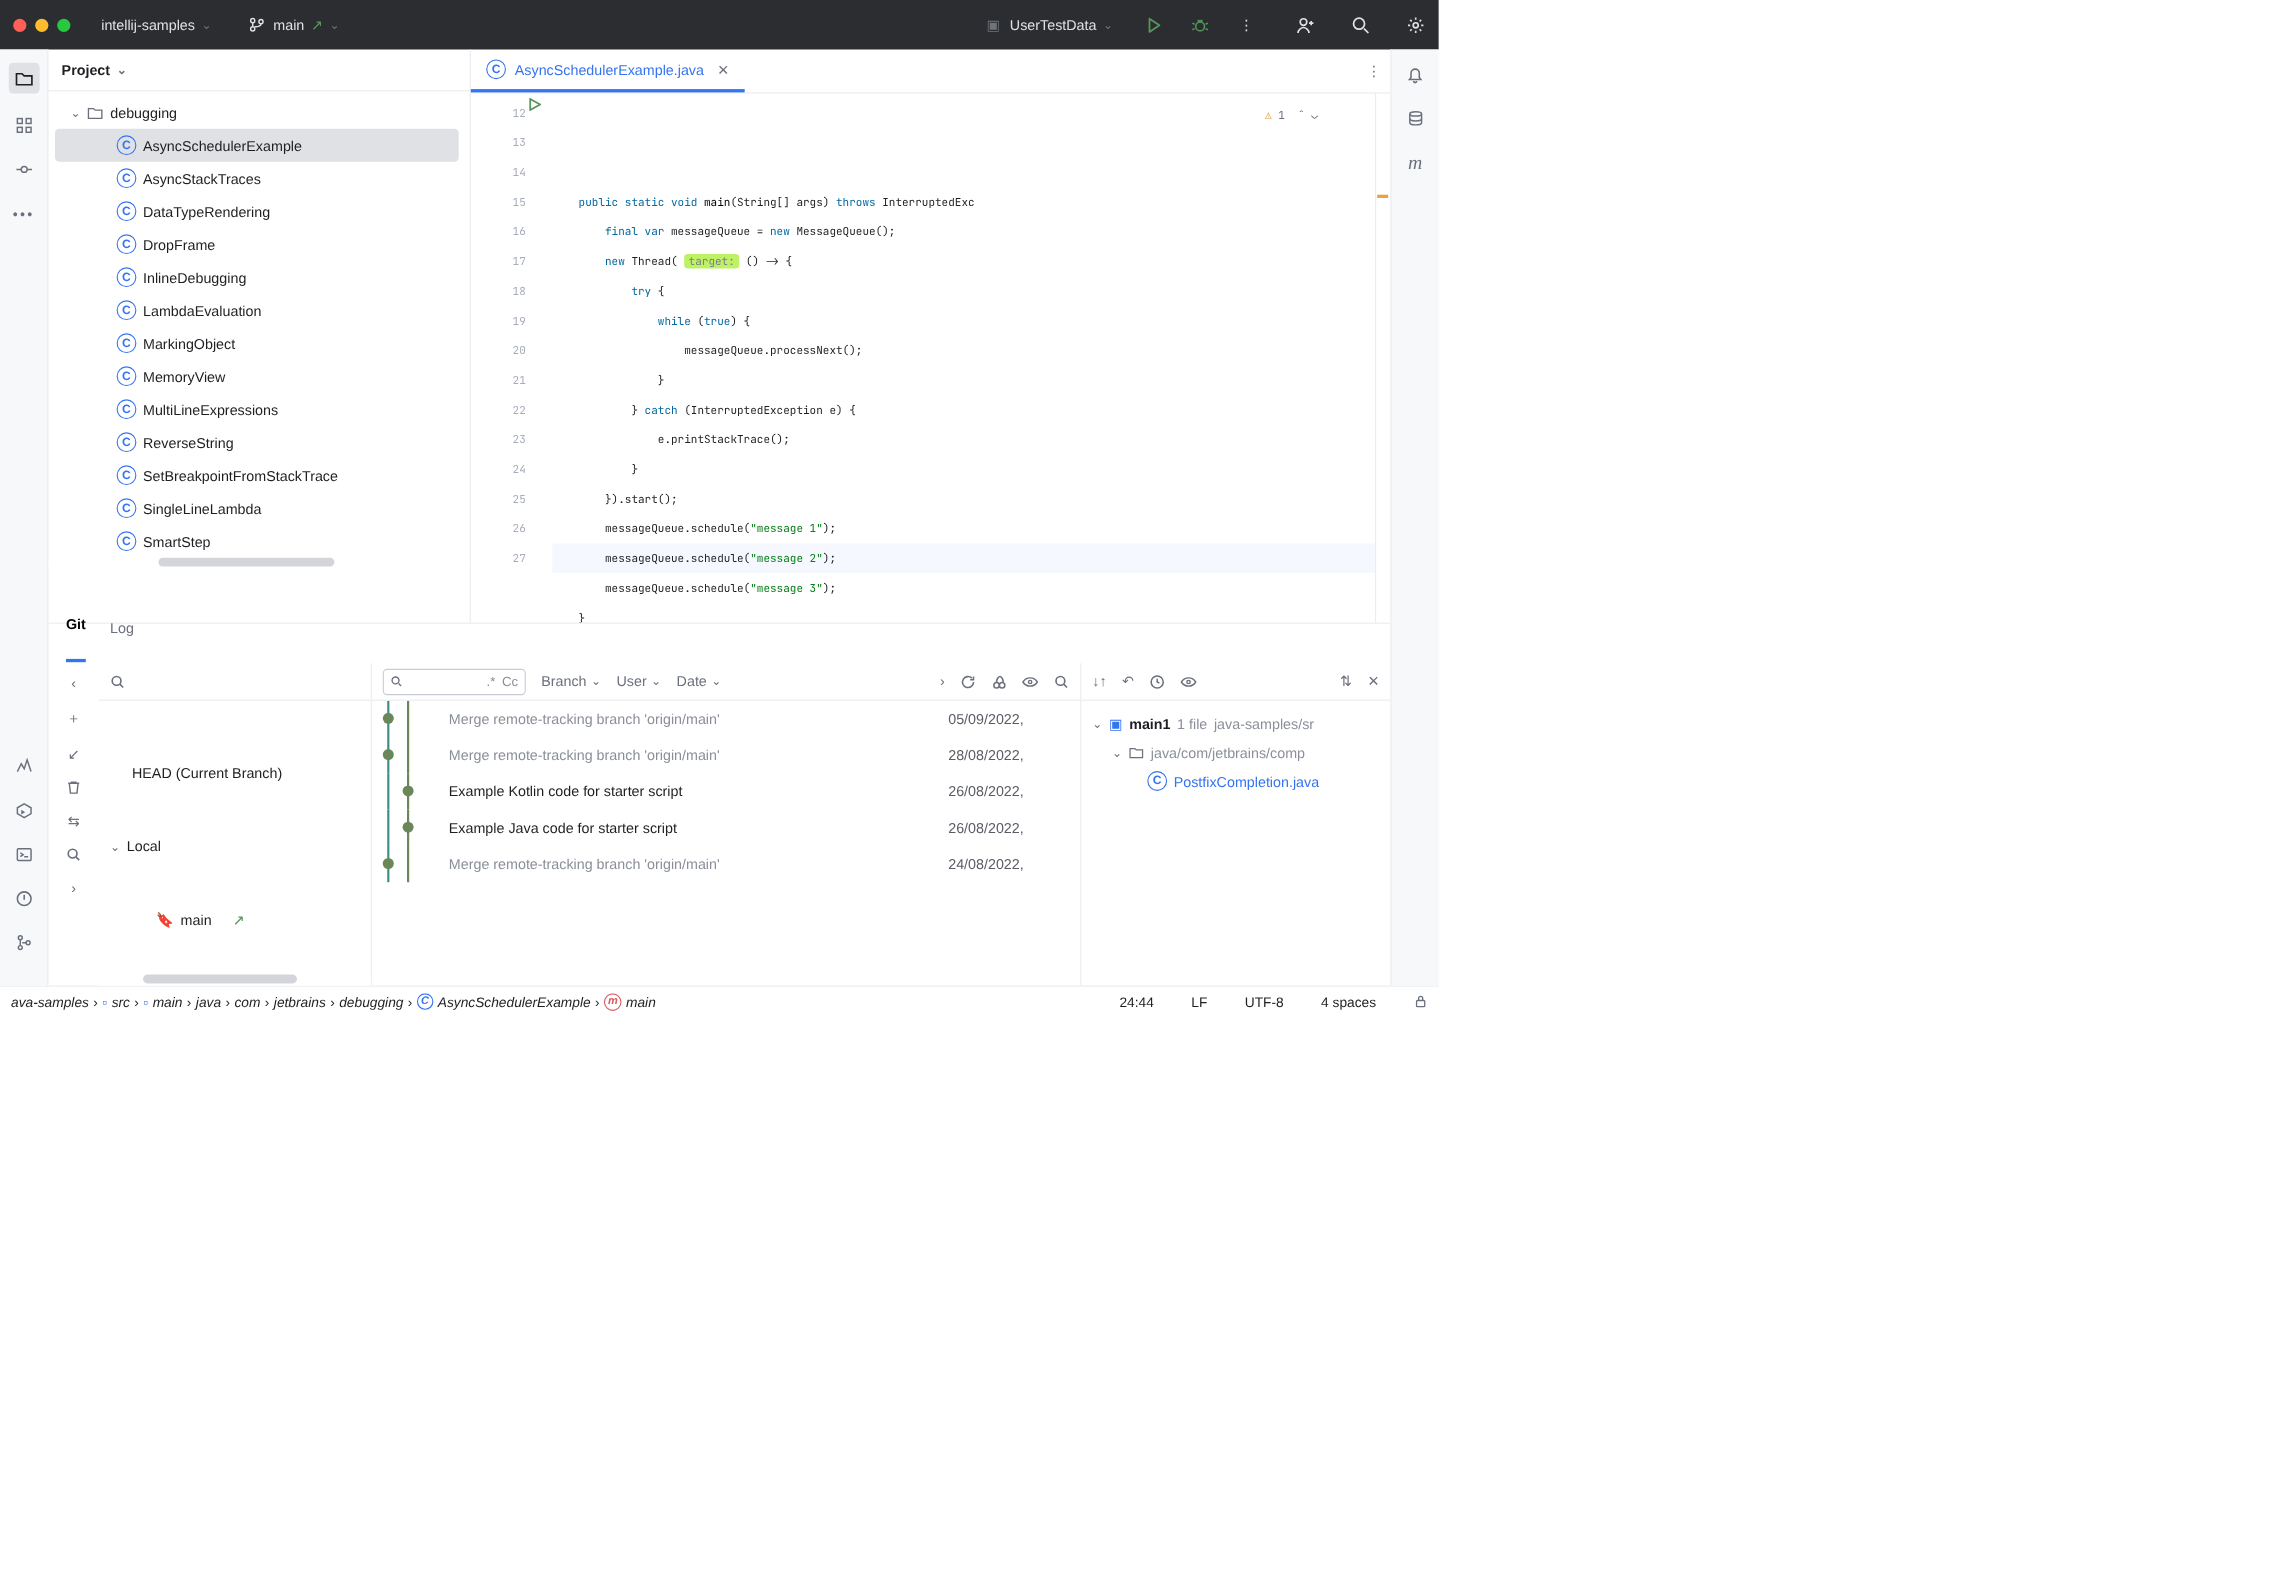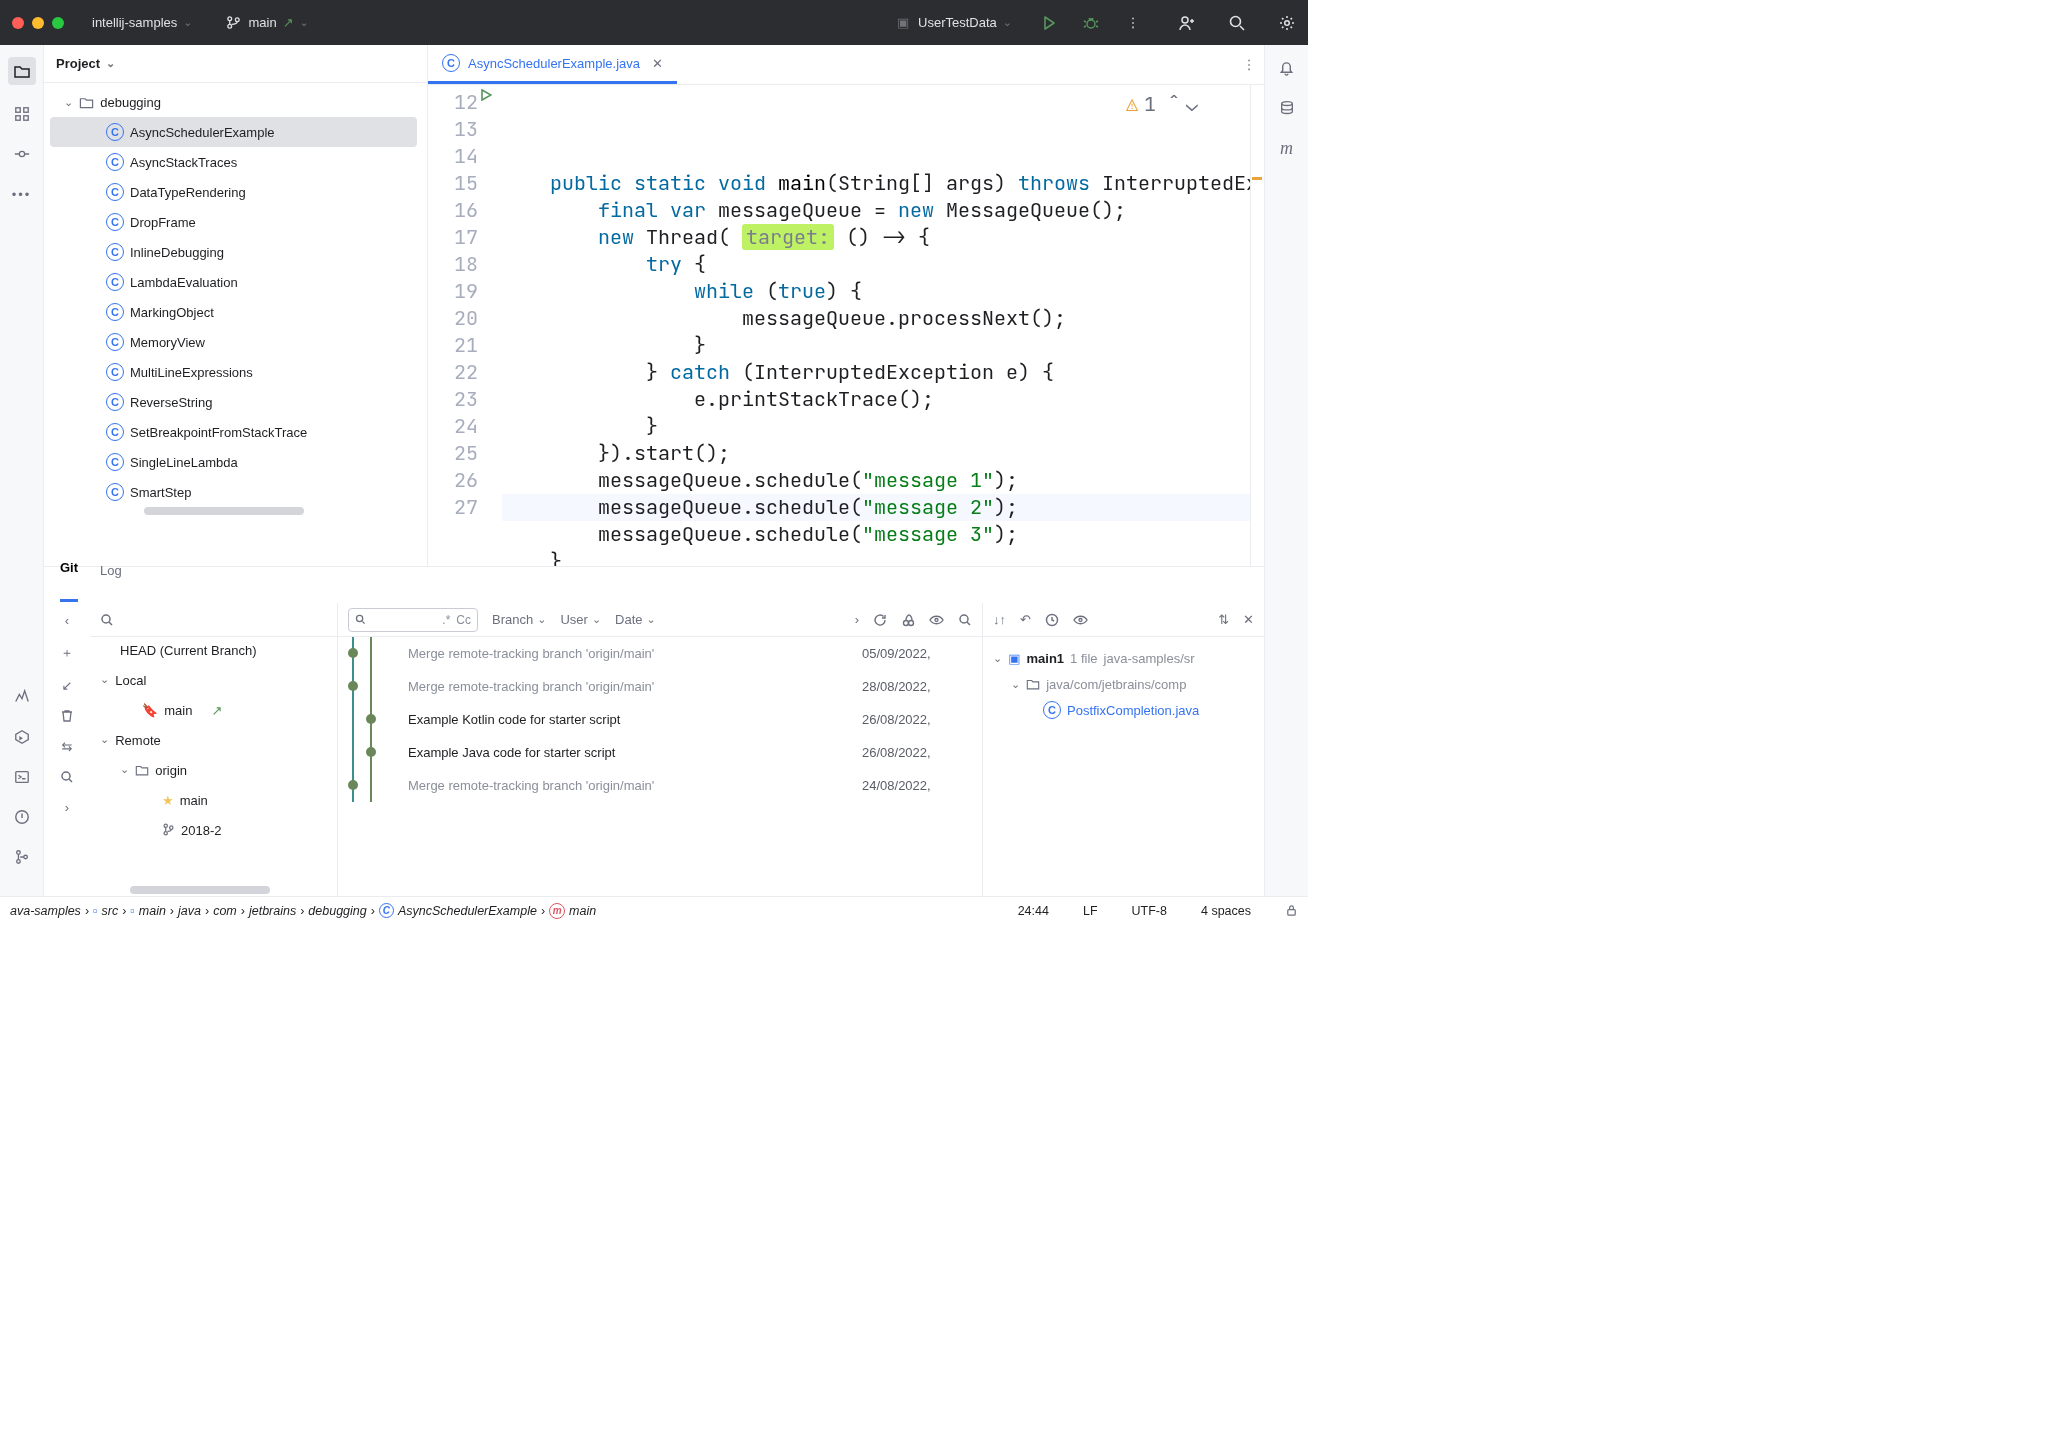--- a/index.html
+++ b/index.html
@@ -35,21 +35,21 @@
   .class-badge { width:18px; height:18px; border:1.4px solid #3574f0; border-radius:50%; color:#3574f0; font-size:11px; font-weight:700; display:inline-flex; align-items:center; justify-content:center; flex-shrink:0; }
   .hscroll { height:10px; background:#fff; padding:0 70px 0 100px;}
   .hscroll-thumb { height:8px; background:#d3d5db; border-radius:4px; width:160px; }
   
   .editor { flex:1; display:flex; flex-direction:column; min-width:0; }
   .tabs { height:40px; display:flex; align-items:stretch; border-bottom:1px solid #ebecf0; }
   .tab { display:flex; align-items:center; gap:8px; padding:0 14px; border-bottom:3px solid #3574f0; color:#3574f0; cursor:pointer;}
   .tab .close { color:#6c707e; font-size:13px; margin-left:4px;}
   .tabs-spacer { flex:1; }
   .tabs-more { width:30px; display:flex; align-items:center; justify-content:center; color:#6c707e; cursor:pointer;}
-  .code-wrap { flex:1; display:flex; min-height:0; font-family:"JetBrains Mono",Menlo,Consolas,monospace; font-size:20px; line-height:27px; }
+  .code-wrap { flex:1; display:flex; min-height:0; font-family:"JetBrains Mono",Menlo,Consolas,monospace; font-size:10px; line-height:27px; }
   .gutter { width:74px; text-align:right; color:#a8adbd; padding:4px 24px 4px 0; user-select:none; position:relative; }
   .gutter .runglyph { position:absolute; left:52px; top:4px; color:#57965c; }
   .codebody { flex:1; overflow:hidden; padding:4px 0 4px 0; position:relative; white-space:pre; }
   .codebody .line { padding-left:0; }
   .cur-line { background:#f5f8fe; }
   .kw { color:#0369a1; font-weight:400;} .str{color:#067d17;} .type{ color:#000; } .hint{ background:#bef264; color:#7a7e8c; padding:0 4px; border-radius:3px; font-style:normal;}
   .ed-badge { position:absolute; top:6px; right:52px; display:flex; align-items:center; gap:6px; color:#6c707e;}
   .ed-badge .warn{ color:#e8a33d;}
   .ed-right-strip { width:14px; border-left:1px solid #ebecf0; position:relative;}
   .ed-right-strip .mark{ position:absolute; right:2px; width:10px; height:3px; background:#e8a33d;}
@@ -57,21 +57,21 @@
   .lower { height:330px; border-top:1px solid #ebecf0; display:flex; flex-direction:column; min-height:0;}
   .vcs-tabs { height:36px; display:flex; align-items:flex-end; gap:22px; padding:0 16px; border-bottom:1px solid #fff;}
   .vcs-tab { padding-bottom:24px; color:#6c707e; cursor:pointer;}
   .vcs-tab.active { color:#000; font-weight:600; border-bottom:3px solid #3574f0;}
   .vcs-body { flex:1; display:flex; min-height:0; }
   .vcs-left { width:46px; display:flex; flex-direction:column; align-items:center; gap:16px; padding:10px 0;}
   .vcs-left .vbtn{ color:#6c707e; cursor:pointer;}
   .vcs-branches { width:248px; border-right:1px solid #ebecf0; display:flex; flex-direction:column; }
   .vcs-search { height:34px; border-bottom:1px solid #ebecf0; display:flex; align-items:center; padding:0 10px; color:#6c707e;}
   .branch-tree { flex:1; overflow:hidden; padding-top:6px;}
-  .brow { height:30px; display:flex; align-items:flex-start; gap:6px; padding-left:10px; cursor:pointer; white-space:nowrap;}
+  .brow { height:30px; display:flex; align-items:flex-end; gap:6px; padding-left:10px; cursor:pointer; white-space:nowrap;margin-top:37px;}
   .brow.indent1{ padding-left:30px;} .brow.indent2{ padding-left:52px;} .brow.indent3{padding-left:72px;}
   .tag-icon{ color:#f2c55c;} .star-icon{color:#f2c55c;}
   
   .vcs-commits { flex:1; display:flex; flex-direction:column; min-width:0;}
   .commits-toolbar { height:34px; display:flex; align-items:center; gap:14px; padding:0 10px; border-bottom:1px solid #ebecf0; color:#6c707e;}
   .ct-search{ width:130px; height:24px; border:1px solid #c9ccd6; border-radius:4px; display:flex; align-items:center; padding:0 6px; font-size:12px; justify-content:space-between;}
   .ct-drop{ display:flex; align-items:center; gap:4px; cursor:pointer;}
   .commits-list { flex:1; overflow:hidden; position:relative;}
   .commit-row{ height:33px; display:flex; align-items:center; padding-left:70px; gap:10px; position:relative; cursor:pointer;justify-content:center;}
   .commit-row.sel{ background:#edeef2;}

